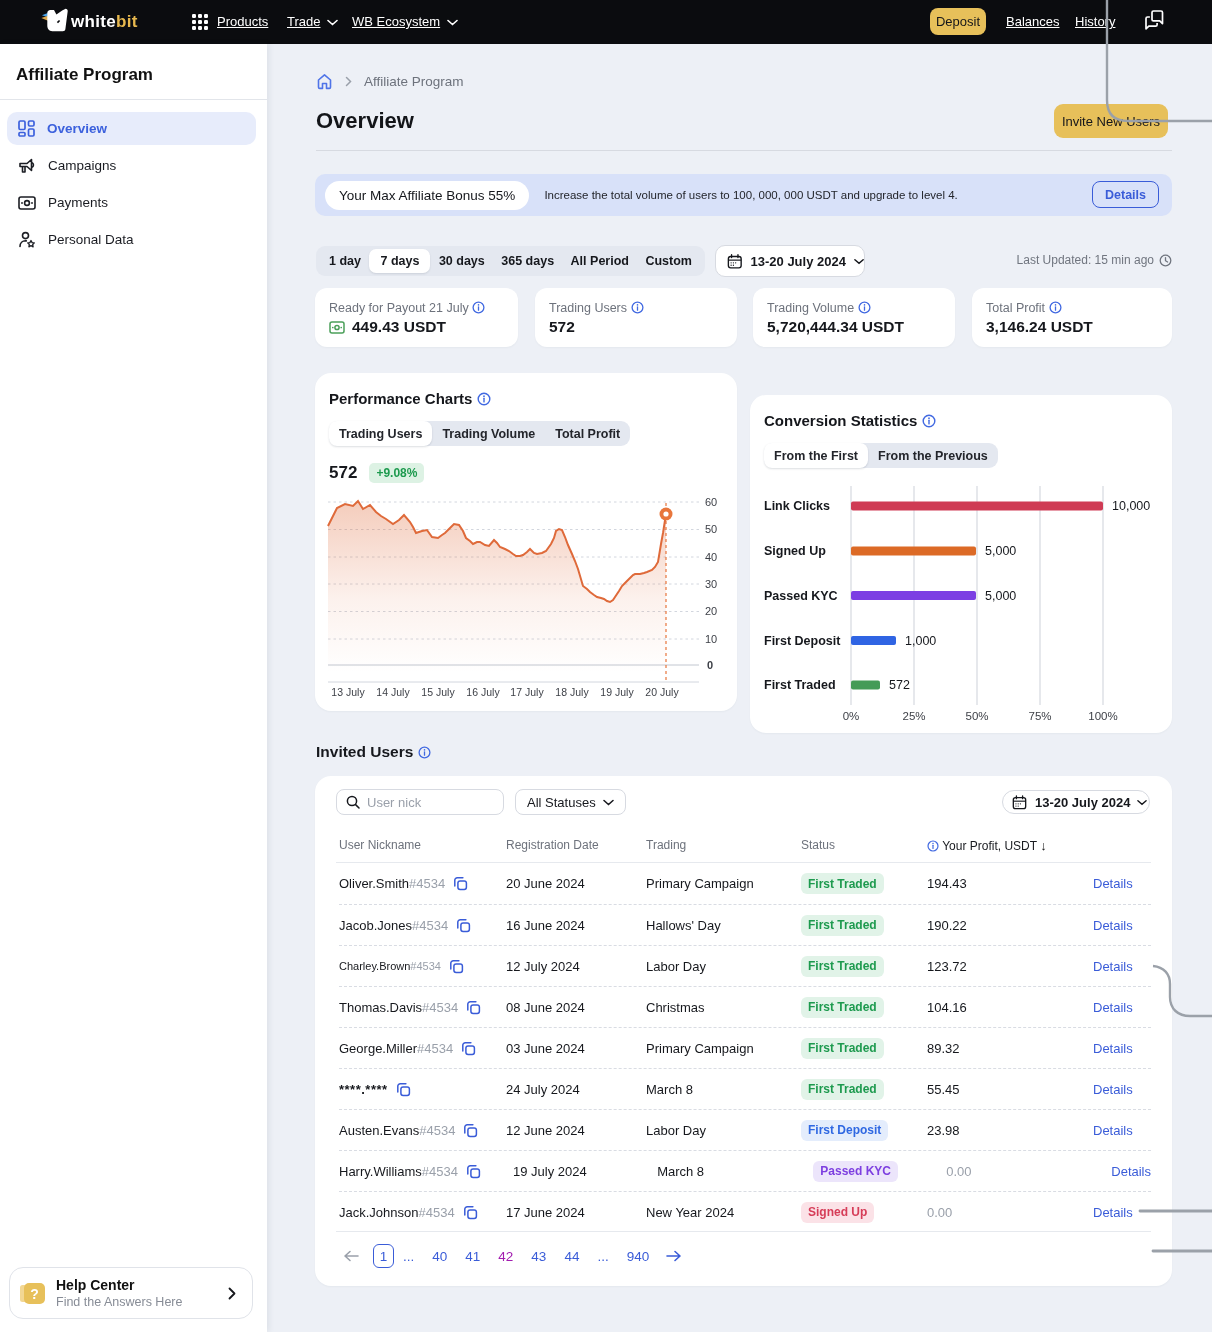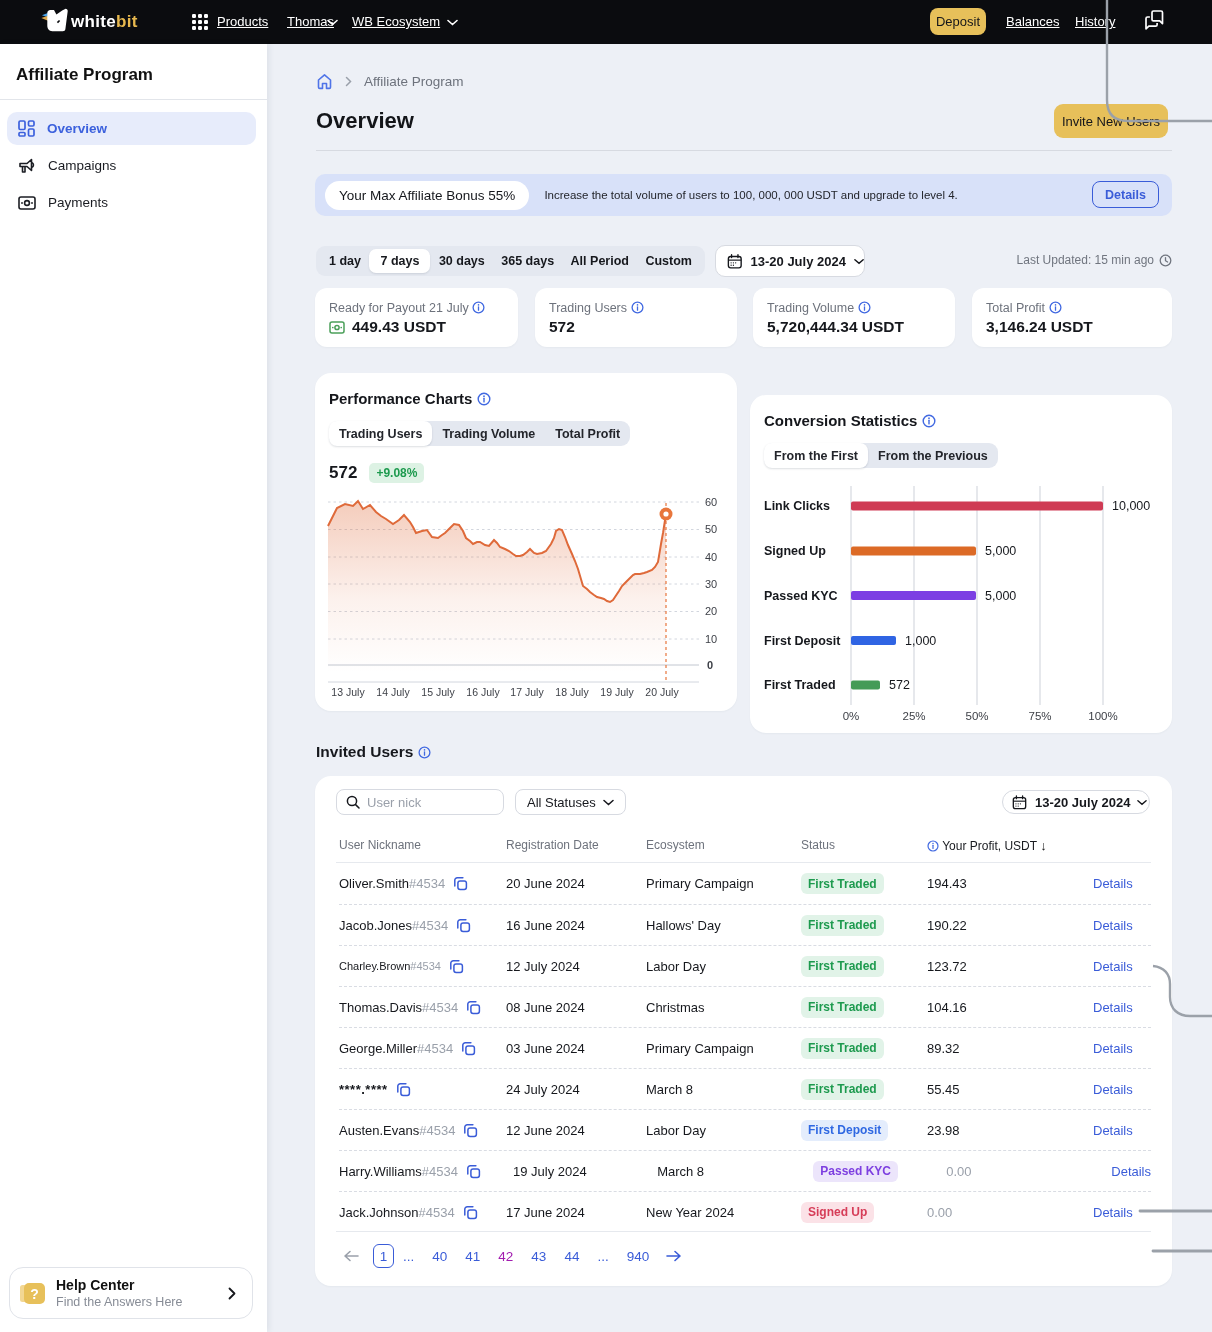--- a/index.html
+++ b/index.html
@@ -58,21 +58,21 @@
           <rect x="13" y="1" width="4" height="4" rx="1.2"></rect>
           <rect x="1" y="7" width="4" height="4" rx="1.2"></rect>
           <rect x="7" y="7" width="4" height="4" rx="1.2"></rect>
           <rect x="13" y="7" width="4" height="4" rx="1.2"></rect>
           <rect x="1" y="13" width="4" height="4" rx="1.2"></rect>
           <rect x="7" y="13" width="4" height="4" rx="1.2"></rect>
           <rect x="13" y="13" width="4" height="4" rx="1.2"></rect>
         </g>
   </svg>
   <span class="nav" style="position:absolute;left:217px;top:14px;">Products</span>
-  <span class="nav" style="position:absolute;left:287px;top:14px;">Thomas</span>
+  <span class="nav" style="position:absolute;left:287px;top:14px;">Trade</span>
   <svg width="11" height="7" viewBox="0 0 11 7" style="position:absolute;left:327px;top:19px;">
         <path d="M1 1.5 L5.5 5.5 L10 1.5" stroke="#fff" stroke-width="1.6" fill="none" stroke-linecap="round"></path>
       </svg>
   <span class="nav" style="position:absolute;left:352px;top:14px;">WB Ecosystem</span>
   <svg width="11" height="7" viewBox="0 0 11 7" style="position:absolute;left:447px;top:19px;">
         <path d="M1 1.5 L5.5 5.5 L10 1.5" stroke="#fff" stroke-width="1.6" fill="none" stroke-linecap="round"></path>
       </svg>
   <div class="gold" style="position:absolute;left:930px;top:8px;width:56px;height:27px;border-radius:8px;display:flex;align-items:center;justify-content:center;color:#14151a;font-size:13px;font-weight:500;">Deposit</div>
   <span class="nav" style="position:absolute;left:1006px;top:14px;">Balances</span>
   <span class="nav" style="position:absolute;left:1075px;top:14px;">History</span>
@@ -109,20 +109,30 @@
   </div>
   <div class="navitem" style="top:142px;">
     <svg width="18" height="14" viewBox="0 0 18 14">
           <g fill="none" stroke="#1c1e24" stroke-width="1.6">
             <rect x="1" y="1" width="16" height="12" rx="2"></rect>
             <circle cx="9" cy="7" r="2.4"></circle>
             <path d="M4 7 L4.01 7 M14 7 L14.01 7" stroke-linecap="round" stroke-width="1.8"></path>
           </g>
         </svg>
     Payments
+  </div>
+  <div class="navitem" style="top:179px;">
+    <svg width="18" height="18" viewBox="0 0 18 18">
+          <g fill="none" stroke="#1c1e24" stroke-width="1.6">
+            <circle cx="7.5" cy="4.6" r="3"></circle>
+            <path d="M2 15.5 C2 11.8 4.5 9.8 7.5 9.8 L8.3 9.85" stroke-linecap="round"></path>
+            <path d="M13 9.5 L14.1 11.6 L16.3 11.9 L14.7 13.5 L15.1 15.8 L13 14.7 L10.9 15.8 L11.3 13.5 L9.7 11.9 L11.9 11.6 Z" stroke-width="1.3" stroke-linejoin="round"></path>
+          </g>
+        </svg>
+    Personal Data
   </div>
   <div id="help">
     <div class="ic">
       <div style="position:absolute;left:-4px;top:2px;width:7px;height:17px;border-radius:2.5px;background:#f2d794;"></div>
       <div style="position:absolute;left:0;top:0;width:21px;height:21px;border-radius:5px;background:#e7c05a;color:#fff;font-size:14px;font-weight:700;display:flex;align-items:center;justify-content:center;">?</div>
     </div>
     <div>
       <div class="t1">Help Center</div>
       <div class="t2">Find the Answers Here</div>
     </div>
@@ -375,21 +385,21 @@
         </svg>
     <span style="margin-left:8px;font-size:13px;font-weight:600;">13-20 July 2024</span>
     <svg width="10" height="7" viewBox="0 0 11 7" style="margin-left:7px">
           <path d="M1 1.5 L5.5 5.5 L10 1.5" stroke="#15171c" stroke-width="1.5" fill="none" stroke-linecap="round"></path>
         </svg>
   </div>
 
   <div style="position:absolute;left:24px;top:62px;width:812px;font-size:12px;color:#6d727c;">
     <span style="position:absolute;left:0;">User Nickname</span>
     <span style="position:absolute;left:167px;">Registration Date</span>
-    <span style="position:absolute;left:307px;">Ecosystem</span>
+    <span style="position:absolute;left:307px;">Trading</span>
     <span style="position:absolute;left:462px;">Status</span>
     <span style="position:absolute;left:588px;">
       <svg class="inf" width="12" height="12" viewBox="0 0 13 13" style="vertical-align:-2px">
             <circle cx="6.5" cy="6.5" r="5.4" fill="none" stroke="#4169e1" stroke-width="1.3"></circle>
             <path d="M6.5 5.8 L6.5 9.2" stroke="#4169e1" stroke-width="1.3" stroke-linecap="round"></path>
             <circle cx="6.5" cy="3.9" r=".8" fill="#4169e1"></circle>
           </svg>
       <span style="color:#191b20;">Your Profit, USDT</span> <span style="color:#111;font-weight:700;font-size:13px;">↓</span></span>
   </div>
   <div style="position:absolute;left:21px;top:86px;width:815px;height:1px;background:#e6e9ee;"></div>

